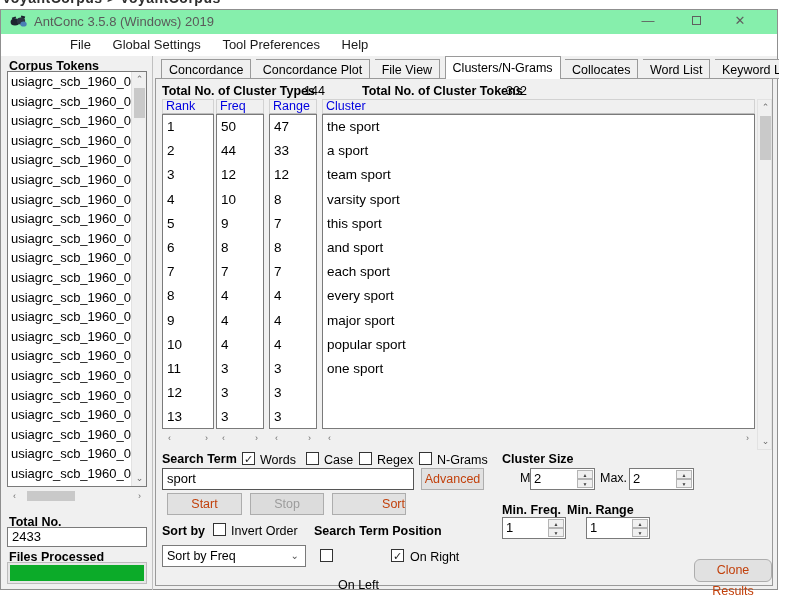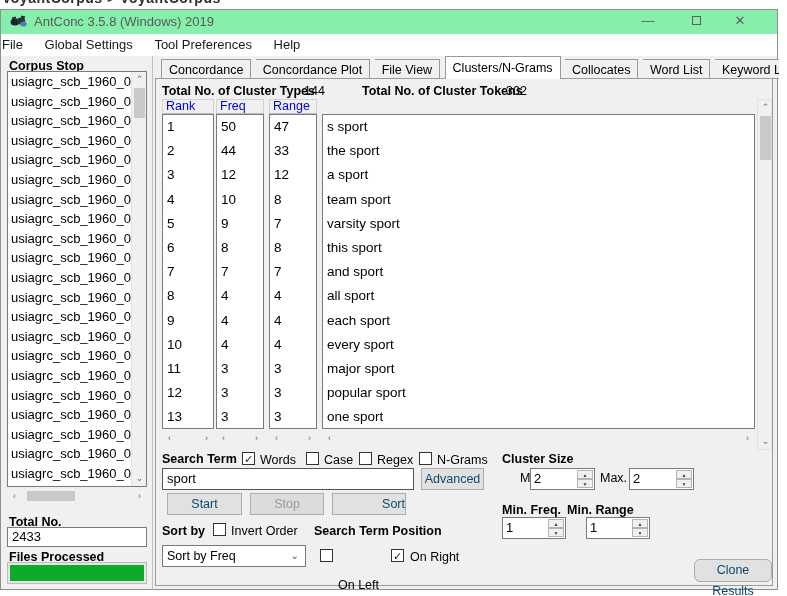--- a/index.html
+++ b/index.html
@@ -22,21 +22,21 @@
   .app-title { position: absolute; left: 33px; top: 4px; font-size: 13px; color: #5a5a5a; }
   .win-btn { position: absolute; top: 0; width: 34px; height: 24px; text-align: center;
              line-height: 22px; font-size: 13px; color: #5f5f5f; }
   #btn-min { left: 630px; } #btn-max { left: 678px; } #btn-close { left: 722px; }
   #btn-max .box { display:inline-block; width: 9px; height: 9px; border: 1px solid #5f5f5f; }
 
   
   .menubar { position: absolute; left: 0; top: 24px; width: 100%; height: 22px;
              background: #ffffff; font-size: 13px; color: #1a1a1a; }
   .menu-item { display: inline-block; padding: 3px 9px 0 9px; height: 22px; }
-  .menu-item:first-child { padding-left: 1px; }
+  .menu-item:first-child { padding-left: 24px; margin-left: 45px; }
 
   
   .bold-label { font-size: 12.5px; font-weight: bold; color: #000000; }
   #corpus-label { position: absolute; left: 8px; top: 49px; }
   #file-list-box { position: absolute; left: 6px; top: 61px; width: 140px; height: 416px;
                    background: #ffffff; border: 1px solid #7a7a7a; overflow: hidden; }
   #file-list { position: absolute; left: 0; top: 0; width: 123px; }
   #file-list > div { height: 19.6px; line-height: 19.6px; font-size: 13px; color: #000;
                      padding-left: 3px; white-space: nowrap; overflow: hidden; }
   .vscroll { position: absolute; background: #f0f0f0; }
@@ -100,21 +100,21 @@
   .area-label { position: absolute; font-size: 12.5px; font-weight: bold; color: #000; }
   .cb { position: absolute; width: 13px; height: 13px; background: #ffffff;
         border: 1px solid #333333; font-size: 11px; line-height: 12px; text-align: center; color: #1a1a1a; }
   .cb-label { position: absolute; font-size: 12.5px; color: #000; }
 
   #search-input { position: absolute; left: 6px; top: 389px; width: 252px; height: 22px;
                   background: #ffffff; border: 1px solid #555555; font-size: 13px;
                   line-height: 20px; padding-left: 4px; color: #000;
                   font-family: "Liberation Sans", sans-serif; }
   .push-btn { position: absolute; background: #e1e1e1; border: 1px solid #adadad;
-              font-size: 12.5px; text-align: center; color: #0c4a6e; }
+              font-size: 12.5px; text-align: center; color: #c2410c; }
   #btn-advanced { left: 265px; top: 389px; width: 63px; height: 22px; line-height: 20px; }
   #btn-start { left: 11px; top: 414px; width: 75px; height: 22px; line-height: 20px; }
   #btn-stop  { left: 94px; top: 414px; width: 74px; height: 22px; line-height: 20px;
                color: #9c9c9c; background: #dcdcdc; }
   #btn-sort  { left: 176px; top: 414px; width: 74px; height: 22px; line-height: 20px; text-align: right; }
   #btn-clone { left: 538px; top: 480px; width: 78px; height: 23px; line-height: 21px; border-radius: 6px; }
 
   .spinner { position: absolute; height: 22px; background: #ffffff; border: 1px solid #7a7a7a; }
   .spin-val { position: absolute; left: 3px; top: 2px; font-size: 13px; color: #000; }
   .spin-btns { position: absolute; right: 1px; top: 1px; width: 16px; height: 18px; }
@@ -161,21 +161,21 @@
 
   <div class="menubar">
     <span class="menu-item">File</span>
     <span class="menu-item">Global Settings</span>
     <span class="menu-item">Tool Preferences</span>
     <span class="menu-item">Help</span>
   </div>
 
   <div class="panel-divider"></div>
 
-  <div class="bold-label" id="corpus-label">Corpus Stop</div>
+  <div class="bold-label" id="corpus-label">Corpus Tokens</div>
 
   <div id="file-list-box">
     <div id="file-list">
         <div>usiagrc_scb_1960_0</div>
         <div>usiagrc_scb_1960_0</div>
         <div>usiagrc_scb_1960_0</div>
         <div>usiagrc_scb_1960_0</div>
         <div>usiagrc_scb_1960_0</div>
         <div>usiagrc_scb_1960_0</div>
         <div>usiagrc_scb_1960_0</div>
@@ -228,20 +228,21 @@
   <div id="pane">
 
     <span class="stats bold-label" id="stat-types-label">Total No. of Cluster Types</span>
     <span class="stats" id="stat-types-val">144</span>
     <span class="stats bold-label" id="stat-tokens-label">Total No. of Cluster Tokens</span>
     <span class="stats" id="stat-tokens-val">302</span>
 
     <div class="col-header" id="hdr-rank">Rank</div>
     <div class="col-header" id="hdr-freq">Freq</div>
     <div class="col-header" id="hdr-range">Range</div>
+    <div class="col-header" id="hdr-cluster">Cluster</div>
 
     <div class="col-box" id="col-rank">
         <div>1</div>
         <div>2</div>
         <div>3</div>
         <div>4</div>
         <div>5</div>
         <div>6</div>
         <div>7</div>
         <div>8</div>
@@ -275,28 +276,26 @@
         <div>8</div>
         <div>7</div>
         <div>4</div>
         <div>4</div>
         <div>4</div>
         <div>3</div>
         <div>3</div>
         <div>3</div>
       </div>
     <div class="col-box" id="col-cluster">
-        <div>s sport</div>
         <div>the sport</div>
         <div>a sport</div>
         <div>team sport</div>
         <div>varsity sport</div>
         <div>this sport</div>
         <div>and sport</div>
-        <div>all sport</div>
         <div>each sport</div>
         <div>every sport</div>
         <div>major sport</div>
         <div>popular sport</div>
         <div>one sport</div>
       </div>
 
     <div class="vscroll" id="results-vscroll">
       <span class="scroll-arrow" style="top:0;">⌃</span>
       <div class="scroll-thumb" id="results-thumb"></div>

